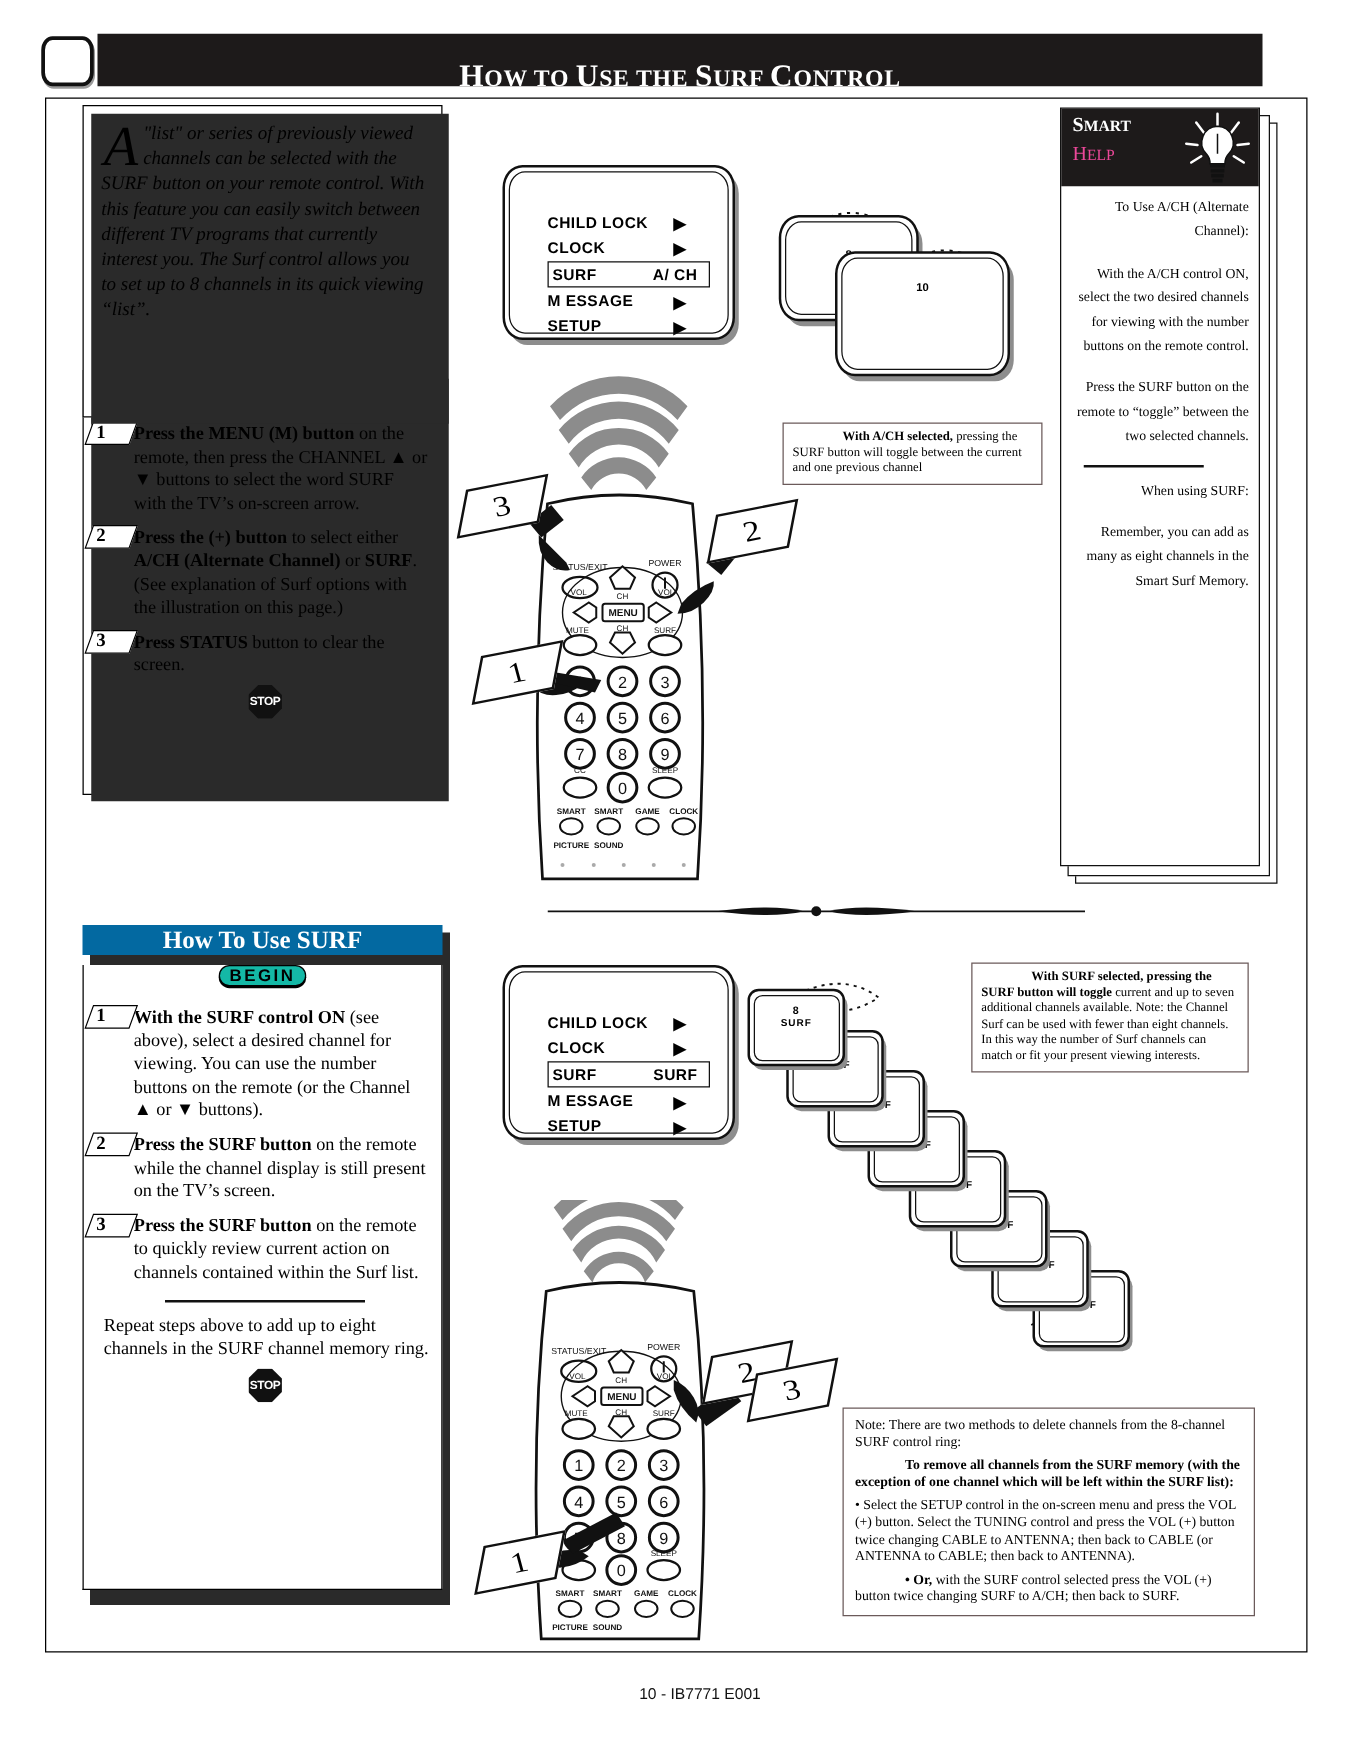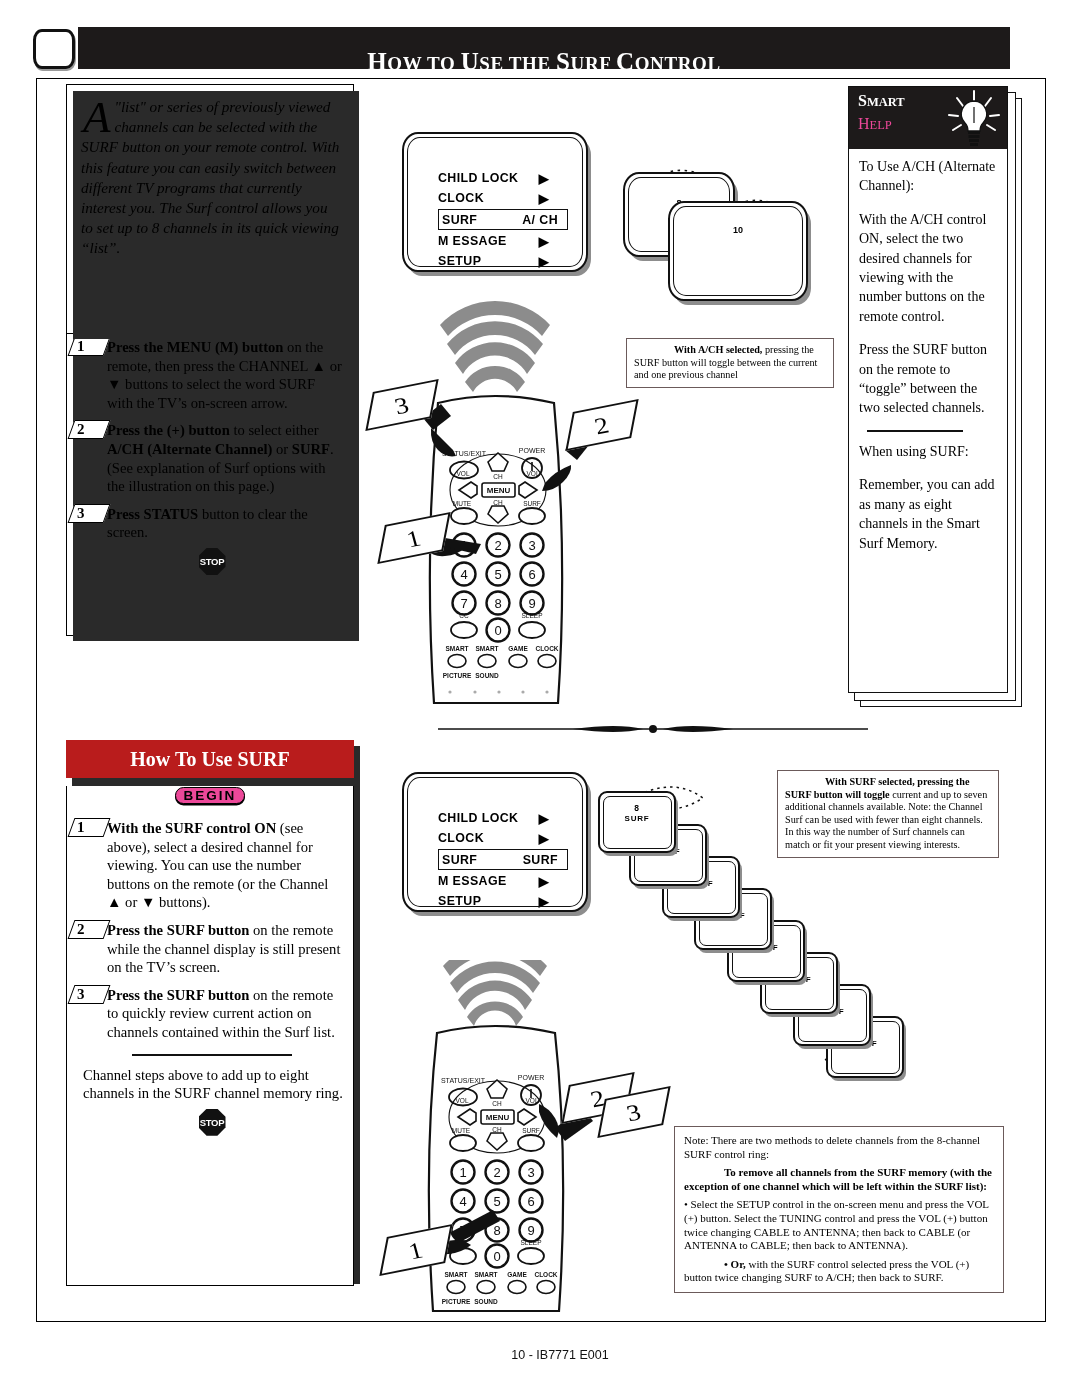--- a/index.html
+++ b/index.html
@@ -56,21 +56,21 @@
   .dropcap{ float:left; font-size:45px; line-height:36px; font-style:italic;
             padding:2px 4px 0 2px; font-family:"Liberation Serif",serif;}
 
   
   #steps-panel{ left:66px; top:296px; width:288px; height:340px; z-index:2;}
   .begin-wrap{ text-align:center; margin:8px 0 4px 0;}
   .begin-pill{
     display:inline-block; border:1.6px solid #000; border-radius:12px;
     padding:0 8px; font-family:"Liberation Sans", sans-serif;
     font-size:13.5px; font-weight:bold; letter-spacing:2px;
-    box-shadow:0 1.5px 0 #000; background:#ec4899;
+    box-shadow:0 1.5px 0 #000; background:#14b8a6;
   }
   .steps{ padding:2px 10px 6px 14px; }
   .step{ position:relative; margin:9px 0 0 0; padding-left:26px;
          font-size:14.6px; line-height:18.6px; }
   .step .num{
     position:absolute; left:-10px; top:-1px; width:36px; height:19px;
     border:1.5px solid #000; background:#fff;
     transform:skewX(-20deg);
   }
   .step .num span{
@@ -82,21 +82,21 @@
   .stop-sign{
     display:inline-block; width:27px; height:27px; background:#111;
     clip-path:polygon(30% 0,70% 0,100% 30%,100% 70%,70% 100%,30% 100%,0 70%,0 30%);
     color:#fff; font-family:"Liberation Sans",sans-serif; font-weight:bold;
     font-size:9.5px; line-height:27px; text-align:center; letter-spacing:-.3px;
   }
 
   
   #surf-section-panel{ left:66px; top:740px; width:288px; height:538px; z-index:2; border:none;}
   #surf-heading{
-    background:#b91c1c; color:#fff; height:38px; display:flex;
+    background:#0369a1; color:#fff; height:24px; display:flex;
     align-items:center; justify-content:center;
     font-size:20px; font-weight:bold; font-family:"Liberation Serif",serif;
   }
   #surf-body{ border:1.5px solid #000; border-top:none; height:500px; background:#fff;}
   .rule{ width:160px; height:2px; background:#111; margin:12px auto 10px auto;}
 
   
   .tv-screen{
     position:absolute; background:#fff; border:2.2px solid #111;
     border-radius:16px/18px;
@@ -161,21 +161,21 @@
   #sh-header{
     position:absolute; left:0; top:0; width:100%; height:62px; background:#1d1a1a;
   }
   #sh-smart{ position:absolute; left:9px; top:5px; color:#fff; font-weight:bold;
              font-size:16px; font-family:"Liberation Serif",serif;}
   #sh-help{ position:absolute; left:9px; top:28px; color:#ec4899; font-weight:normal;
             font-size:16px; font-family:"Liberation Serif",serif;}
   #sh-smart .sc, #sh-help .sc{ font-size:12.5px;}
   #bulb{ position:absolute; left:96px; top:2px; width:58px; height:70px;}
   #sh-text{ position:absolute; left:0; top:64px; right:0; bottom:0;
-            padding:6px 8px 0 10px; font-size:14px; line-height:19.4px;}
+            padding:6px 8px 0 10px; font-size:11px; line-height:19.4px;text-align:right;}
   #sh-text .rule2{ width:96px; height:2px; background:#111; margin:12px 0 10px 8px;}
 
   
   #divider{ position:absolute; left:438px; top:722px; width:430px; height:14px;}
 
   
   .remote-wrap{ position:absolute; }
   .callout{
     position:absolute; width:62px; height:40px; background:#fff;
     border:2px solid #111; transform:skewX(-22deg) rotate(-12deg);
@@ -260,21 +260,21 @@
           </span>
         <b>Press the SURF button</b><span> on the remote while the channel display is still present on the TV’s screen.</span>
       </div>
       <div class="step">
         <span class="num">
             <span>3</span>
           </span>
         <b>Press the SURF button</b><span> on the remote to quickly review current action on channels contained within the Surf list.</span>
       </div>
       <div class="rule"></div>
-      <div class="step" style="padding-left:2px;margin-top:0">Channel steps above to add up to eight channels in the SURF channel memory ring.</div>
+      <div class="step" style="padding-left:2px;margin-top:0">Repeat steps above to add up to eight channels in the SURF channel memory ring.</div>
       <div class="stop-wrap">
         <span class="stop-sign">STOP</span>
       </div>
     </div>
   </div>
 </div>
 
 <div class="tv-screen" style="left:402px;top:132px;width:186px;height:140px;">
   <div class="menu-list">
     <div class="menu-row">

